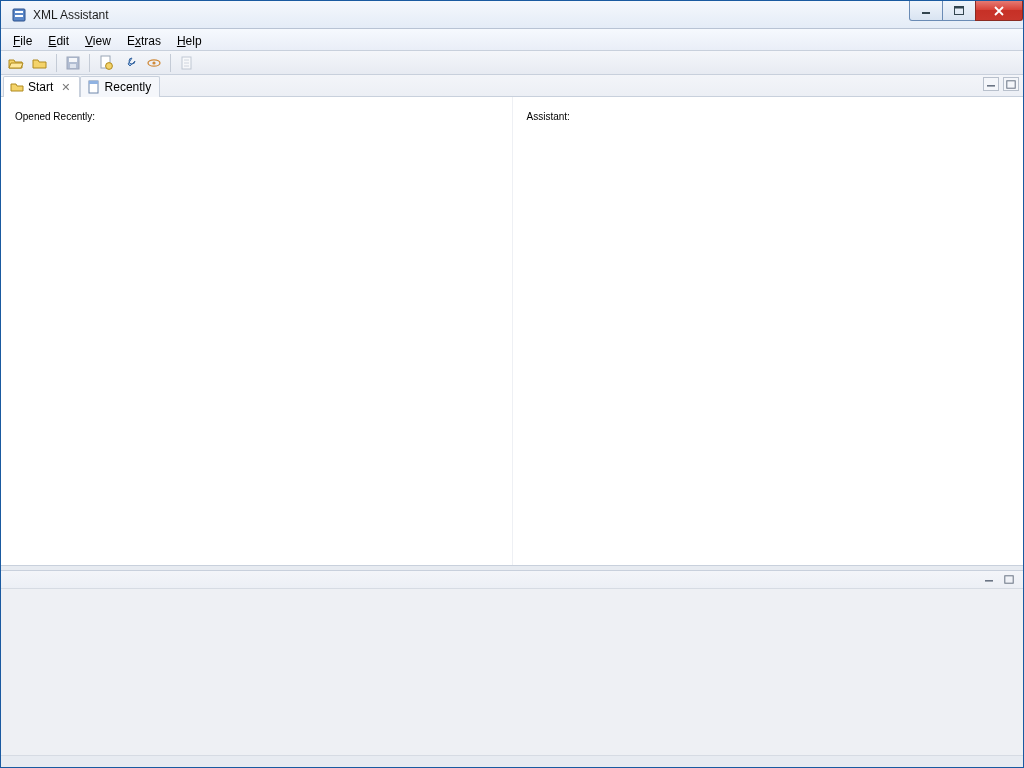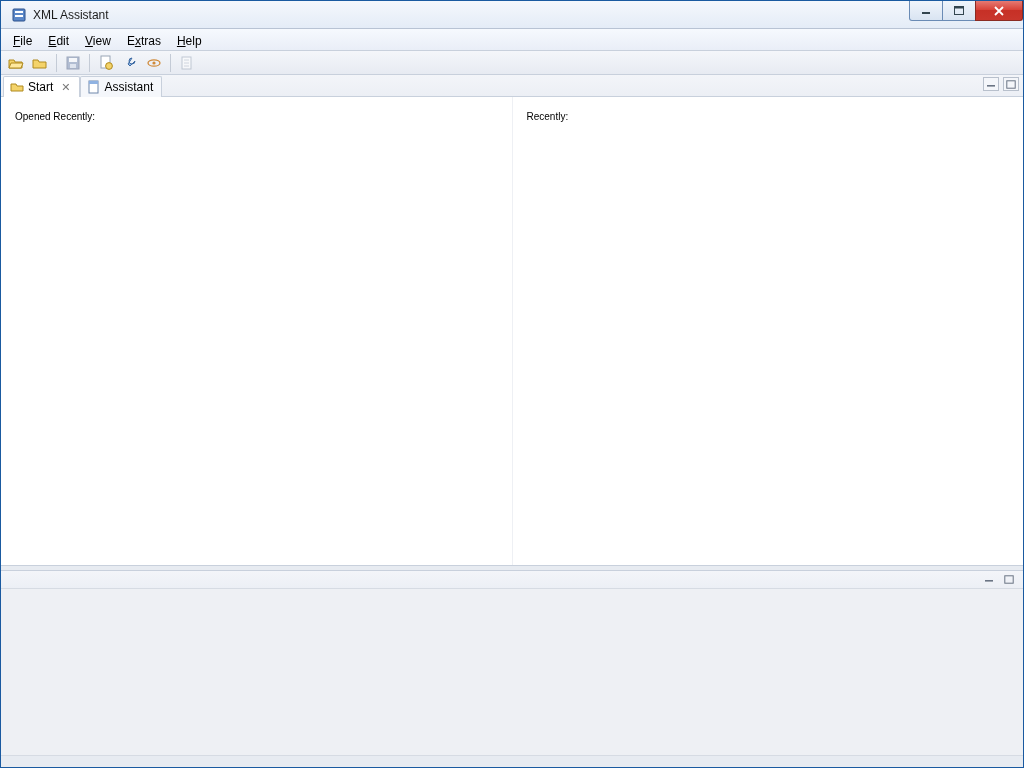--- a/index.html
+++ b/index.html
@@ -206,42 +206,42 @@
       <span>Start</span>
       <span class="close-x">✕</span>
     </div>
     <div class="tab">
       <span class="tab-icon">
         <svg width="14" height="14" viewBox="0 0 14 14">
             <rect x="2" y="1" width="9" height="12" fill="#fff" stroke="#6f87ab"></rect>
             <rect x="2" y="1" width="9" height="3" fill="#8fb2e2"></rect>
           </svg>
       </span>
-      <span>Assistant</span>
+      <span>Recently</span>
     </div>
     <div class="tabbar-controls">
       <div class="tabctl">
         <svg width="10" height="8" viewBox="0 0 10 8">
             <rect x="1" y="5" width="8" height="1.6" fill="#6a7484"></rect>
           </svg>
       </div>
       <div class="tabctl">
         <svg width="10" height="9" viewBox="0 0 10 9">
             <rect x="0.8" y="0.8" width="8.4" height="7.4" fill="none" stroke="#6a7484"></rect>
           </svg>
       </div>
     </div>
   </div>
 
   <div class="content-area">
     <div class="col">
       <div class="section-label">Opened Recently:</div>
     </div>
     <div class="col">
-      <div class="section-label">Recently:</div>
+      <div class="section-label">Assistant:</div>
     </div>
   </div>
 
   <div class="hsplitter"></div>
 
   <div class="bottom-panel">
     <div class="bottom-tabbar">
       <div class="bottom-controls">
         <div class="tabctl" style="border:none;background:transparent;">
           <svg width="10" height="8" viewBox="0 0 10 8">

